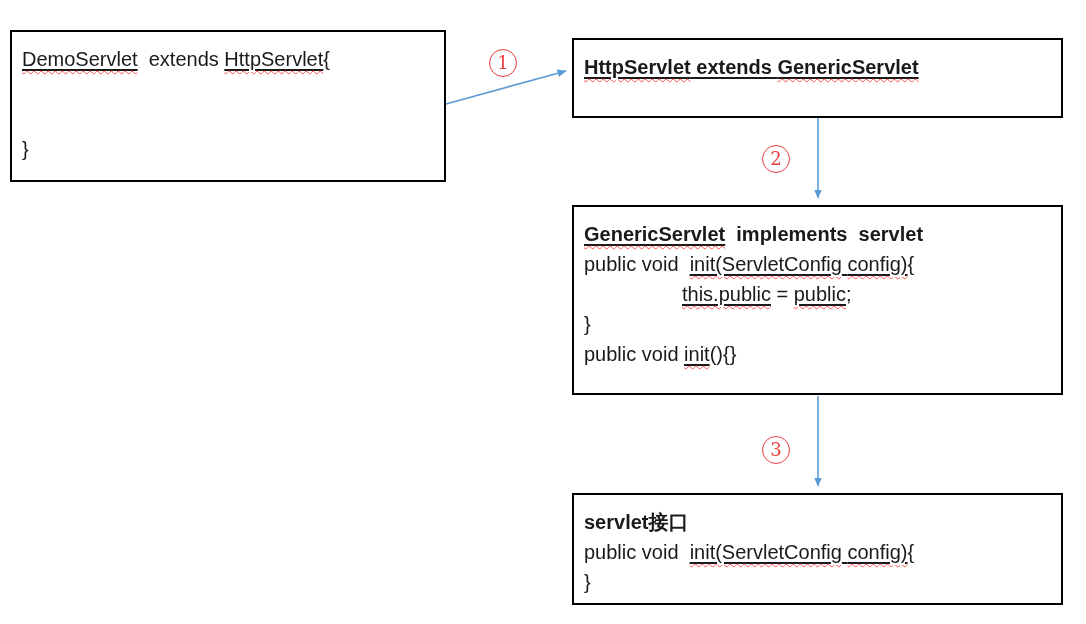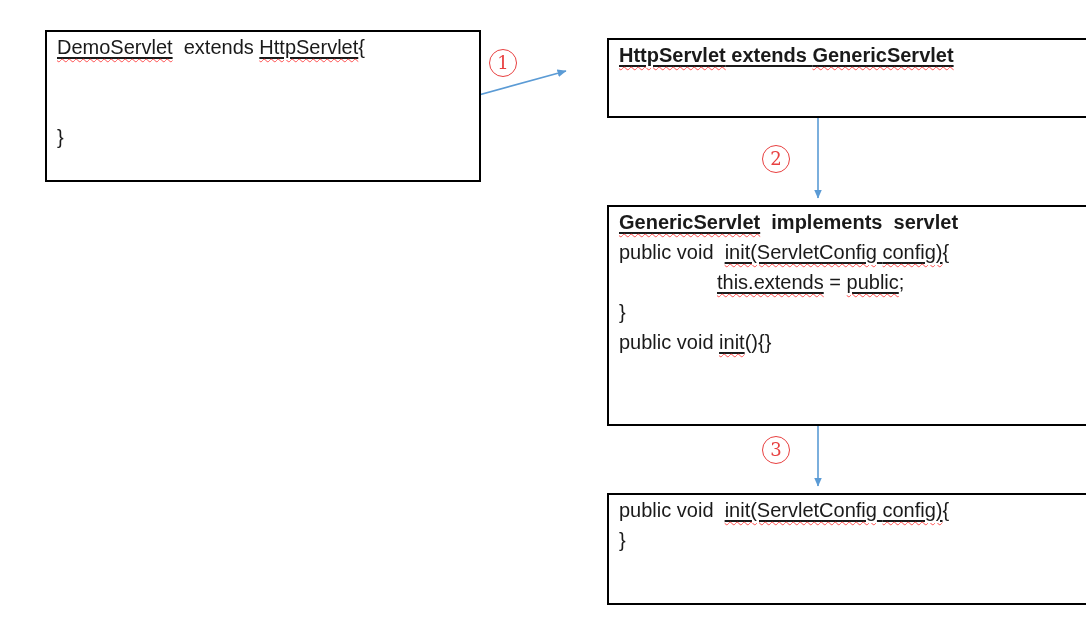--- a/index.html
+++ b/index.html
@@ -12,29 +12,28 @@
   #canvas {
     position: relative;
     width: 1086px; height: 624px;
     background: #ffffff;
   }
   .box {
     position: absolute;
     box-sizing: border-box;
     border: 2px solid #000000;
     background: #ffffff;
-    padding: 0 10px;
+    padding: 12px 10px;
     font-size: 20px;
     line-height: 30px;
     color: #1a1a1a;
-    margin-left: 35px;
   }
   #box-demo    { left: 10px;  top: 30px;  width: 436px; height: 152px; }
   #box-http    { left: 572px; top: 38px;  width: 491px; height: 80px;  }
-  #box-generic { left: 572px; top: 205px; width: 491px; height: 221px; }
+  #box-generic { left: 572px; top: 205px; width: 491px; height: 190px; }
   #box-iface   { left: 572px; top: 493px; width: 491px; height: 112px; }
 
   .line { white-space: pre-wrap; min-height: 30px; }
   .line.bold { font-weight: 700; }
   .line.indent { padding-left: 98px; }
 
   
   .u {
     text-decoration-line: underline;
     text-decoration-style: solid;
@@ -103,26 +102,27 @@
       <div class="line"><span>}</span></div>
     </div>
 
   <div class="box" id="box-http">
       <div class="line bold"><span class="u"><span class="w">HttpServlet</span></span><span class="u"> extends </span><span class="u"><span class="w">GenericServlet</span></span></div>
     </div>
 
   <div class="box" id="box-generic">
       <div class="line bold"><span class="u"><span class="w">GenericServlet</span></span><span>  implements  servlet</span></div>
       <div class="line"><span>public void  </span><span class="u"><span class="w">init(ServletConfig</span></span><span class="u"> </span><span class="u"><span class="w">config)</span></span><span>{</span></div>
-      <div class="line indent"><span class="u"><span class="w">this.extends</span></span><span> = </span><span class="u"><span class="w">public</span></span><span>;</span></div>
+      <div class="line indent"><span class="u"><span class="w">this.public</span></span><span> = </span><span class="u"><span class="w">public</span></span><span>;</span></div>
       <div class="line"><span>}</span></div>
       <div class="line"><span>public void </span><span class="u"><span class="w">init</span></span><span>(){}</span></div>
     </div>
 
   <div class="box" id="box-iface">
+      <div class="line bold"><span>servlet</span><span class="cjk">接口</span></div>
       <div class="line"><span>public void  </span><span class="u"><span class="w">init(ServletConfig</span></span><span class="u"> </span><span class="u"><span class="w">config)</span></span><span>{</span></div>
       <div class="line"><span>}</span></div>
     </div>
 
   <span class="step" id="step-1">1</span>
 
   <span class="step" id="step-2">2</span>
 
   <span class="step" id="step-3">3</span>
 

